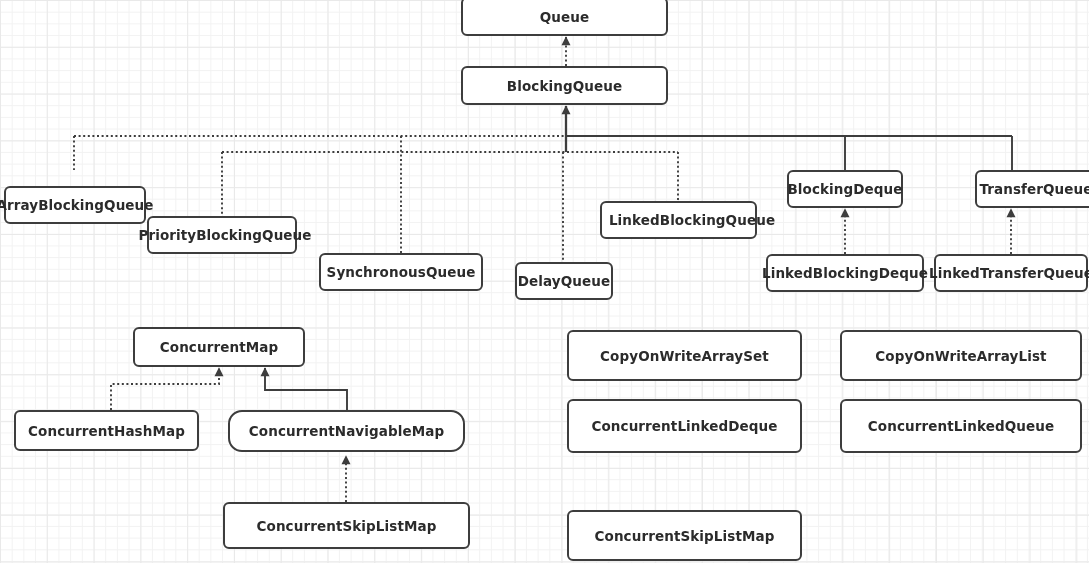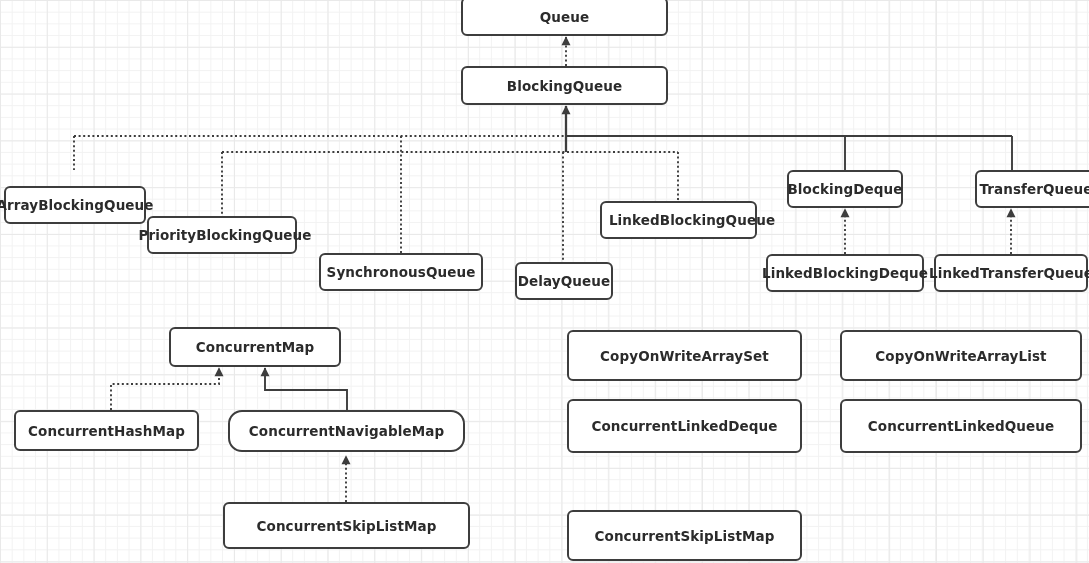--- a/index.html
+++ b/index.html
@@ -99,21 +99,21 @@
   <div class="node" style="left:461px;  top:66px;  width:207px; height:39px;text-align:center;">BlockingQueue</div>
   <div class="node" style="left:4px;    top:186px; width:142px; height:38px;">ArrayBlockingQueue</div>
   <div class="node" style="left:147px;  top:216px; width:150px; height:38px;padding-left:6px;">PriorityBlockingQueue</div>
   <div class="node" style="left:319px;  top:253px; width:164px; height:38px;">SynchronousQueue</div>
   <div class="node" style="left:515px;  top:262px; width:98px;  height:38px;">DelayQueue</div>
   <div class="node" style="left:600px;  top:201px; width:157px; height:38px;padding-left:27px;">LinkedBlockingQueue</div>
   <div class="node" style="left:787px;  top:170px; width:116px; height:38px;">BlockingDeque</div>
   <div class="node" style="left:975px;  top:170px; width:122px; height:38px;">TransferQueue</div>
   <div class="node" style="left:766px;  top:254px; width:158px; height:38px;">LinkedBlockingDeque</div>
   <div class="node" style="left:934px;  top:254px; width:154px; height:38px;">LinkedTransferQueue</div>
-  <div class="node" style="left:133px;  top:327px; width:172px; height:40px;margin-left:36px;">ConcurrentMap</div>
+  <div class="node" style="left:133px;  top:327px; width:172px; height:40px;">ConcurrentMap</div>
   <div class="node" style="left:14px;   top:410px; width:185px; height:41px;">ConcurrentHashMap</div>
   <div class="node" style="left:228px;  top:410px; width:237px; height:42px;border-radius:14px;">ConcurrentNavigableMap</div>
   <div class="node" style="left:223px;  top:502px; width:247px; height:47px;">ConcurrentSkipListMap</div>
   <div class="node" style="left:567px;  top:330px; width:235px; height:51px;">CopyOnWriteArraySet</div>
   <div class="node" style="left:840px;  top:330px; width:242px; height:51px;">CopyOnWriteArrayList</div>
   <div class="node" style="left:567px;  top:399px; width:235px; height:54px;">ConcurrentLinkedDeque</div>
   <div class="node" style="left:840px;  top:399px; width:242px; height:54px;">ConcurrentLinkedQueue</div>
   <div class="node" style="left:567px; top:510px; width:235px; height:51px;">ConcurrentSkipListMap</div>
 
 </div>

